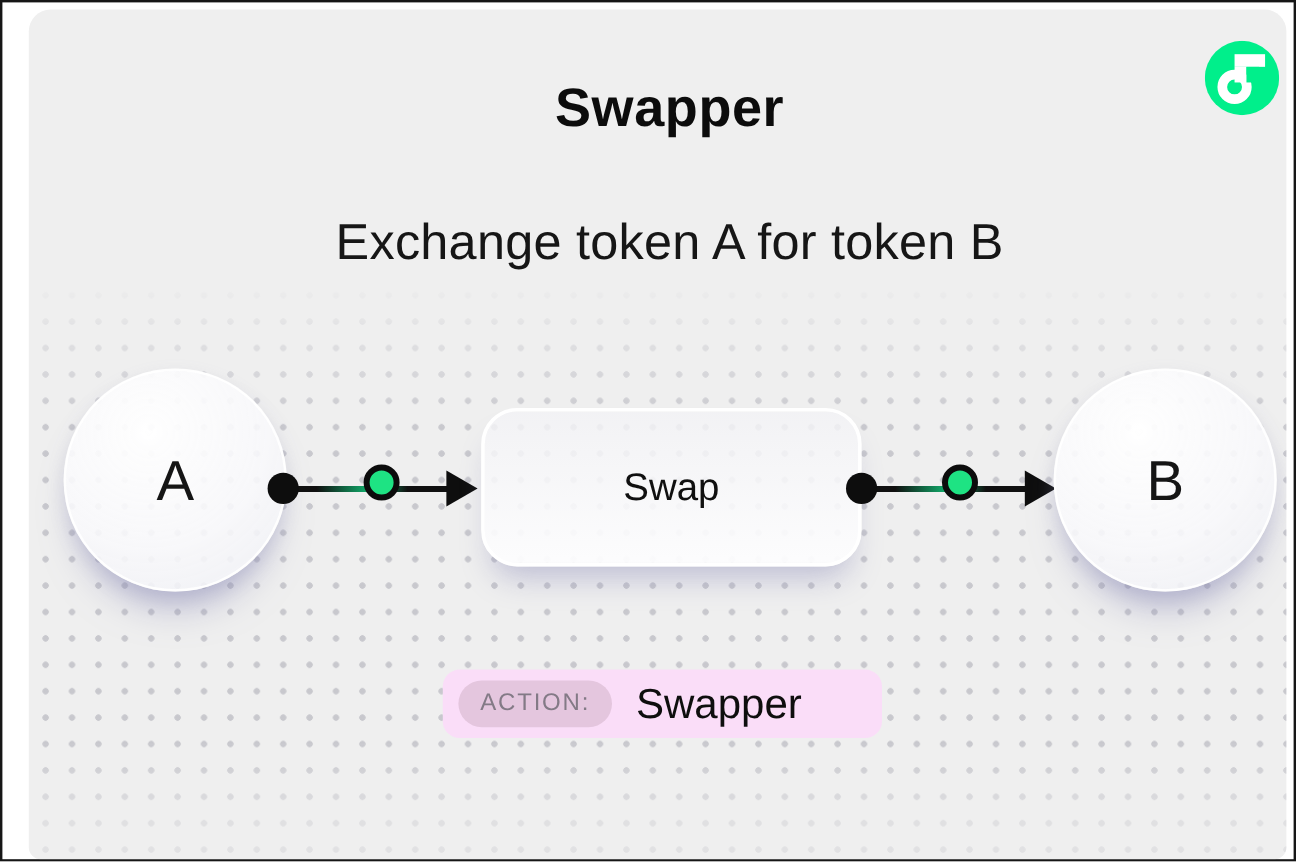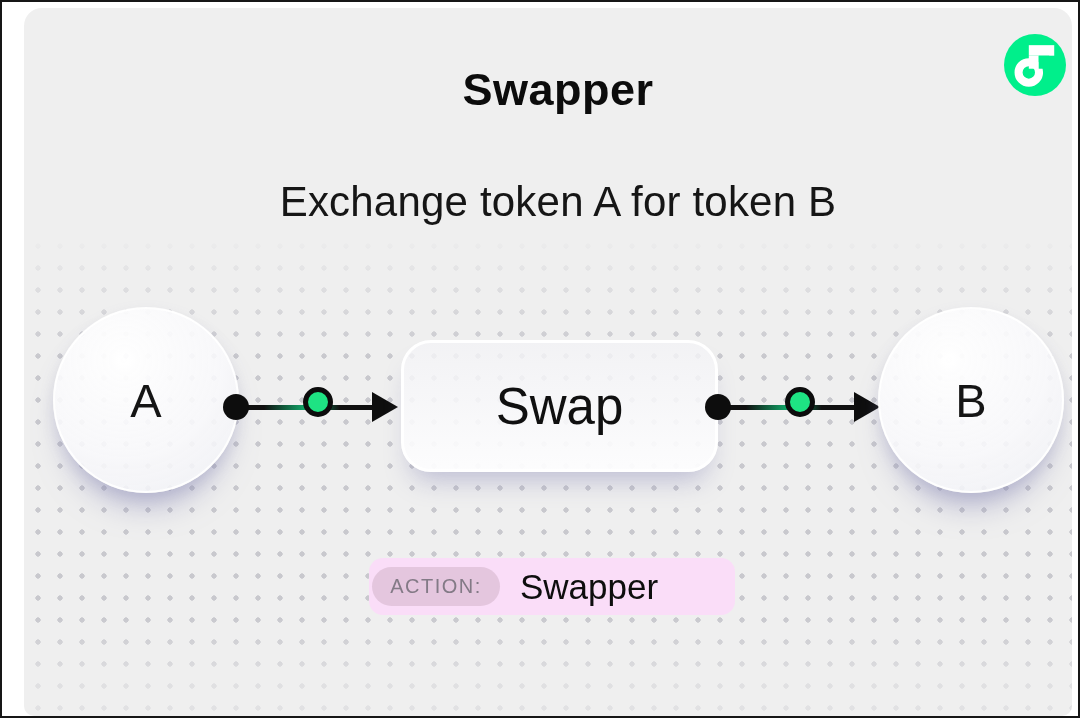--- a/index.html
+++ b/index.html
@@ -49,21 +49,21 @@
   .token-a { left:35px; top:305px; }
   .token-b { left:860px; top:305px; }
 
   .swap-box {
     position:absolute; left:383px; top:338px; width:317px; height:132px;
     border-radius:30px;
     background: linear-gradient(180deg, rgba(243,243,246,.8) 0%, rgba(253,253,254,.95) 100%);
     border:3px solid #ffffff;
     box-shadow: 0 18px 26px -10px rgba(128,128,178,.45);
     display:flex; align-items:center; justify-content:center;
-    font-size:51px; color:#101010;
+    font-size:32px; color:#101010;
   }
 
   .connector { position:absolute; width:180px; height:60px; }
   .connector-left { left:205px; top:375px; }
   .connector-right { left:687px; top:375px; }
   .port-dot {
     position:absolute; left:0; top:17px; width:26px; height:26px;
     border-radius:50%; background:#0d0d0d;
   }
   .flow-line {
@@ -76,21 +76,21 @@
   }
   .arrowhead {
     position:absolute; left:149px; top:15px; width:0; height:0;
     border-top:15px solid transparent; border-bottom:15px solid transparent;
     border-left:26px solid #0e0e0e;
   }
 
   .action-badge {
     position:absolute; left:351px; top:556px; width:366px; height:57px;
     background:#faddf8; border-radius:14px;
-    display:flex; align-items:center; padding-left:3px; gap:20px;
+    display:flex; align-items:center; padding-left:13px; gap:20px;
   }
   .action-pill {
     width:128px; height:39px; border-radius:20px; background:#e4c6de;
     display:flex; align-items:center; justify-content:center;
     font-size:20px; letter-spacing:1.5px; color:#837a86; font-weight:500;
   }
   .action-value { font-size:35px; color:#0e0e0e; }
 </style>
 </head>
 <body>

